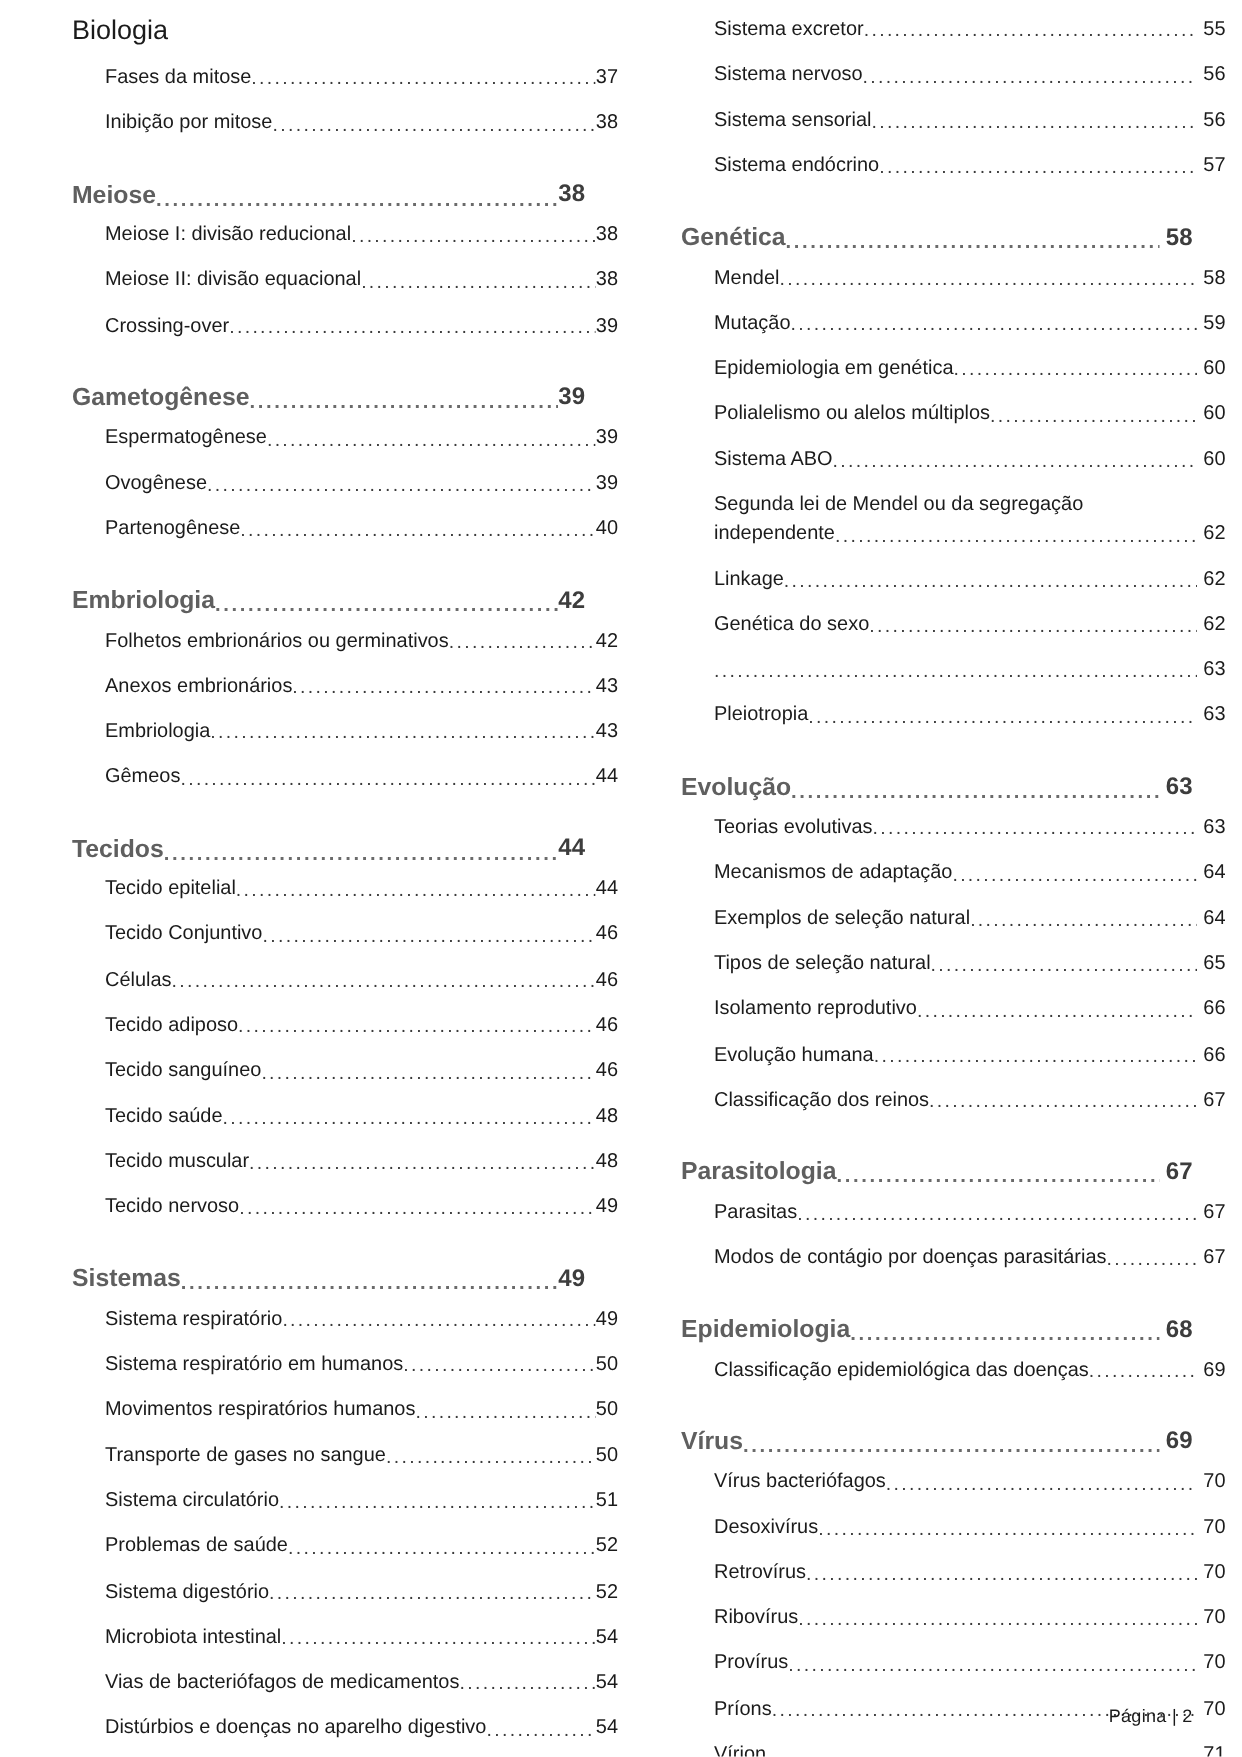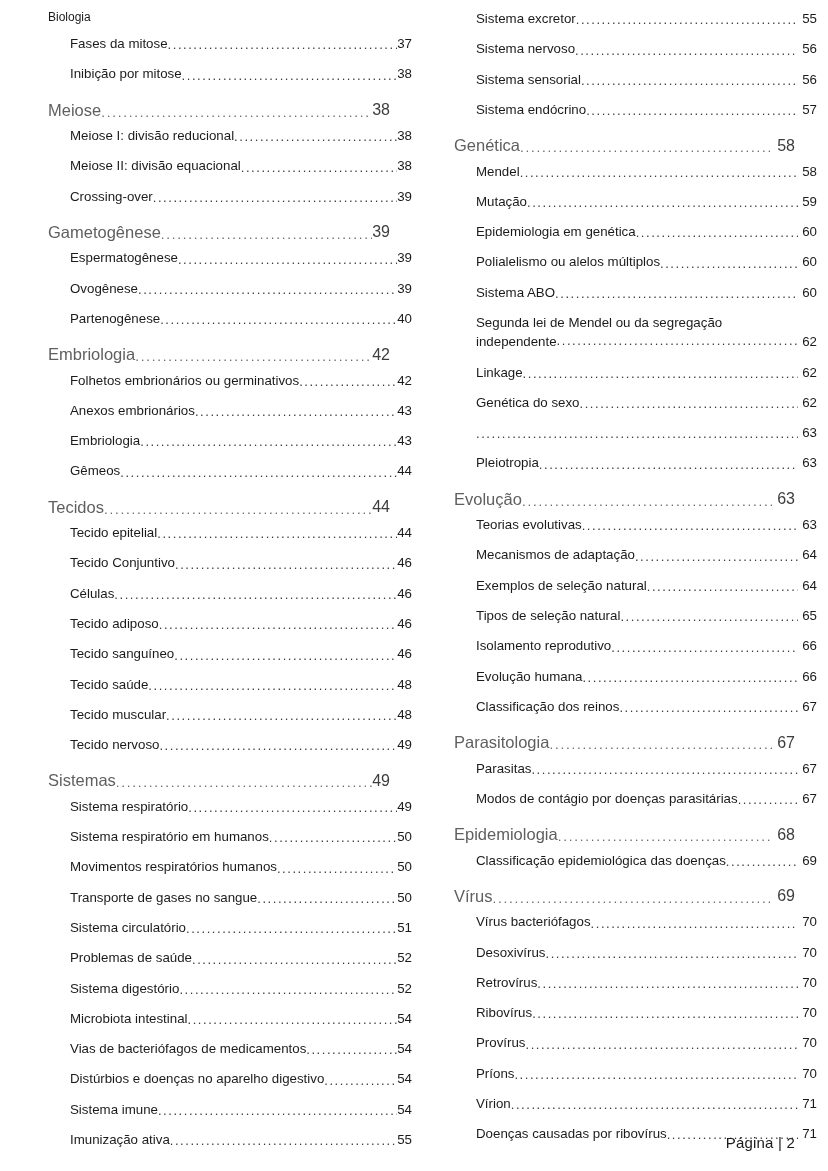--- a/index.html
+++ b/index.html
@@ -78,22 +78,22 @@
   .toc-page {
     flex: 0 0 auto;
     white-space: nowrap;
     text-align: right;
   }
 
   
   .lvl1 {
     font-size: 16.5px;
     color: #5f5f5f;
-    font-weight: 400;
-    margin-top: 17px;
+    font-weight: 700;
+    margin-top: 30px;
     margin-bottom: 6px;
     padding-left: 0;
   }
   .lvl1 .toc-page {
     color: #3d3d3d;
     font-size: 16px;
   }
   .lvl1 .toc-leader {
     color: #6a6a6a;
     font-size: 13.5px;
@@ -108,51 +108,51 @@
     padding-left: 22px;
     margin-top: 0;
     margin-bottom: 13px;
   }
   .lvl2 .toc-page {
     color: #1b1b1b;
   }
 
   
   .plain {
-    font-size: 12px;
+    font-size: 18px;
     color: #1b1b1b;
     margin: 0 0 11px 0;
     padding-left: 0;
   }
 
   
   .toc-entry.wrap {
     display: block;
   }
   .toc-entry.wrap .wrap-first {
     display: block;
     white-space: normal;
     margin-bottom: 2px;
   }
   .toc-entry.wrap .wrap-second {
     display: flex;
-    align-items: center;
+    align-items: flex-end;
     width: 100%;
   }
 
   
   .col-right .toc-page {
     padding-left: 4px;
   }
 
   .footer {
     position: absolute;
     right: 33px;
     bottom: 20px;
-    font-size: 15px;
+    font-size: 12px;
     color: #1b1b1b;
     letter-spacing: 0.2px;
   }
 </style>
 </head>
 <body>
 
 <div class="page">
 
   <div class="columns">

